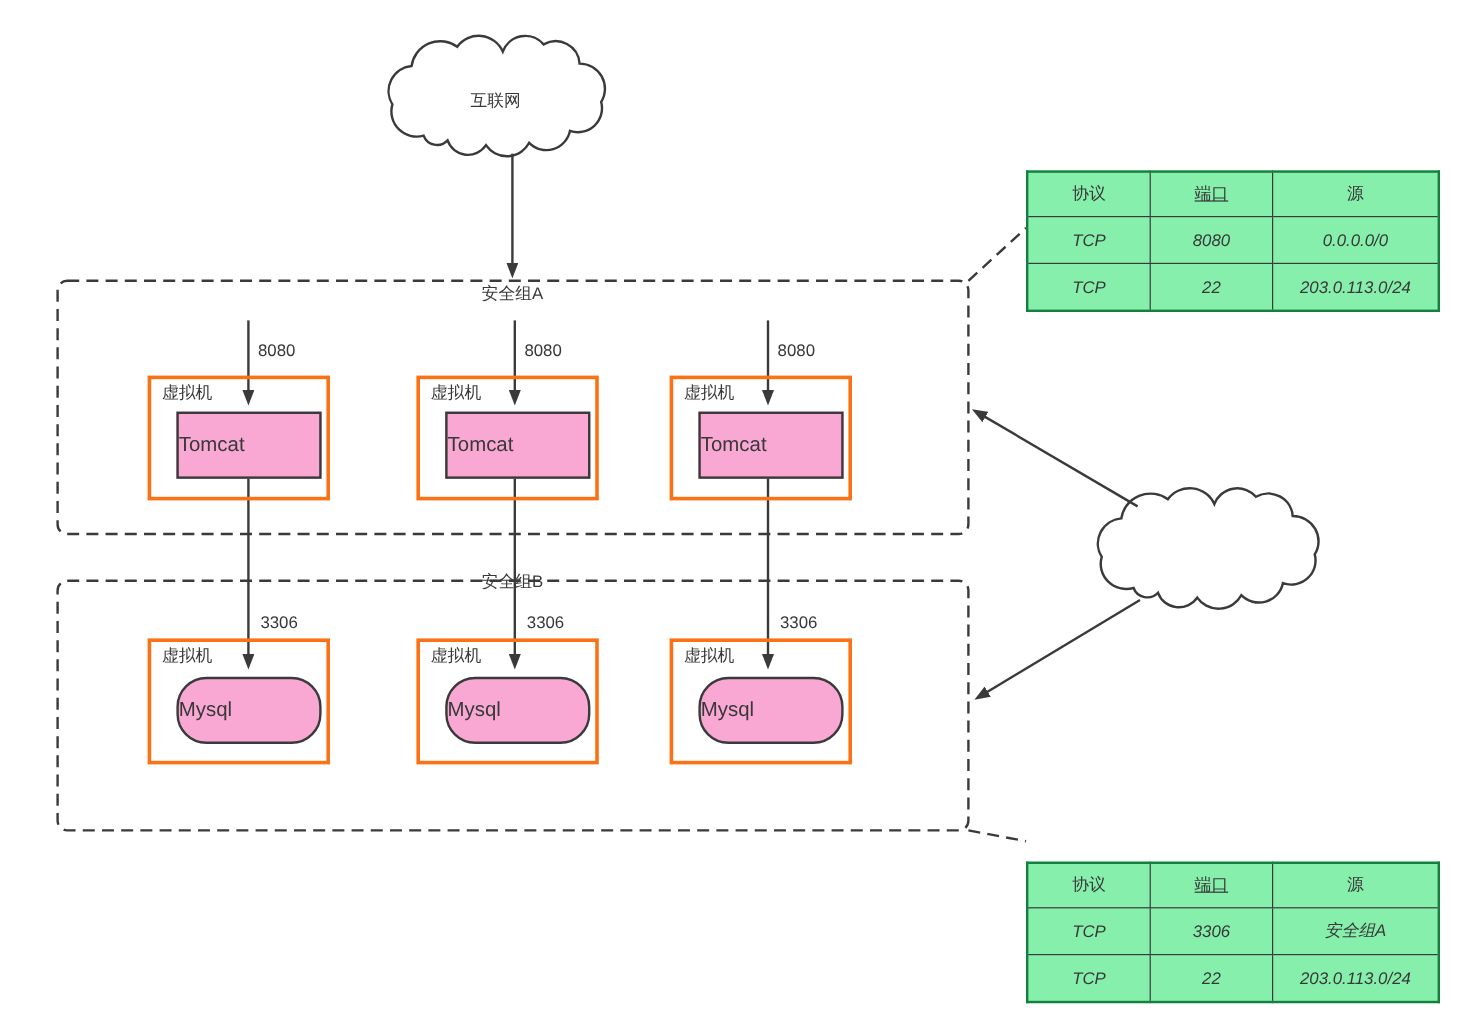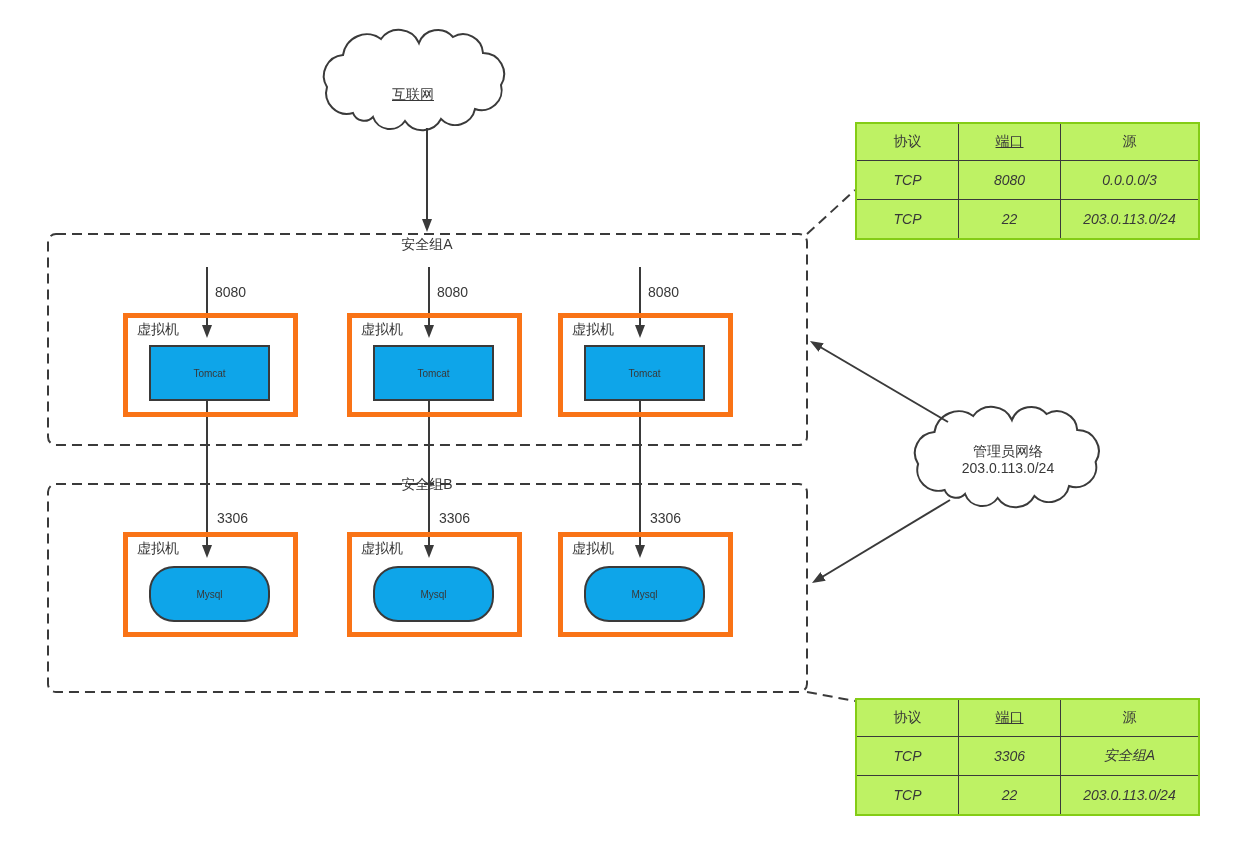--- a/index.html
+++ b/index.html
@@ -13,32 +13,32 @@
   .cloud  { fill:#ffffff; }
   .dashed { stroke-dasharray:10 6; }
 
   .label { position:absolute; font-size:14px; line-height:15px; white-space:nowrap; }
   .sg-label { position:absolute; width:150px; text-align:center; font-size:14px; }
   .cloud-label {
     position:absolute; display:flex; flex-direction:column;
     align-items:center; justify-content:center; text-align:center;
     font-size:14px; line-height:17px;
   }
-  .vm { position:absolute; width:175px; border:5px solid #f97316; box-sizing:border-box; background:transparent; }
+  .vm { position:absolute; width:152px; border:3px solid #f97316; box-sizing:border-box; background:transparent; }
   .vm-a { height:104px; }
   .vm-b { height:105px; }
   .vm-label { position:absolute; left:9px; top:3px; font-size:14px; }
   .app {
     position:absolute; left:21px; width:121px; height:56px;
-    border:2px solid #3a3a3a; box-sizing:border-box; background:#0ea5e9;
-    display:flex; align-items:center; justify-content:center; font-size:10px;
+    border:2px solid #3a3a3a; box-sizing:border-box; background:#f9a8d4;
+    display:flex; align-items:center; font-size:17px;
   }
   .app-a { top:27px; } .app-b { top:29px;border-radius:25px; }
 
-  table.rules { position:absolute; border-collapse:collapse; border:2px solid #84cc16; background:#bef264; }
+  table.rules { position:absolute; border-collapse:collapse; border:2px solid #15803d; background:#86efac;margin-top:20px; }
   table.rules th, table.rules td {
     border:1px solid #3a3a3a; font-weight:normal; text-align:center;
     vertical-align:middle; font-size:14px; padding:0;
   }
   table.rules th { height:36px; }
   table.rules td { height:38px;font-style:italic; }
   .c1 { width:101px; } .c2 { width:101px;text-decoration:underline; } .c3 { width:137px; }
 </style>
 </head>
 <body>
@@ -68,26 +68,22 @@
     <path class="stroke" d="M429 398 L429 554" marker-end="url(#arrowhead)"></path>
     <path class="stroke" d="M640 398 L640 554" marker-end="url(#arrowhead)"></path>
 
     <path class="stroke" d="M948 422 L813.4 343" marker-end="url(#arrowhead)"></path>
     <path class="stroke" d="M950 500 L815.4 581" marker-end="url(#arrowhead)"></path>
 
     <path class="stroke dashed" d="M807 234 L855 190"></path>
     <path class="stroke dashed" d="M807 692 L855 701"></path>
   </svg>
 
-  <div class="cloud-label" style="left:321px; top:46px; width:184px; height:96px;text-decoration:underline;">
+  <div class="cloud-label" style="left:321px; top:35px; width:184px; height:96px;">
     <span>互联网</span>
-  </div>
-  <div class="cloud-label" style="left:912px; top:412px; width:192px; height:96px;">
-    <span>管理员网络</span>
-    <span>203.0.113.0/24</span>
   </div>
 
   <div class="sg-label" style="left:352px; top:236px;">安全组A</div>
   <div class="sg-label" style="left:352px; top:476px;">安全组B</div>
 
   <div class="label" style="left:215px; top:285px;">8080</div>
   <div class="label" style="left:437px; top:285px;">8080</div>
   <div class="label" style="left:648px; top:285px;">8080</div>
 
   <div class="label" style="left:217px; top:511px;">3306</div>
@@ -135,21 +131,21 @@
   <table class="rules" style="left:855px; top:122px;">
     <tbody>
         <tr>
       <th class="c1">协议</th>
       <th class="c2">端口</th>
       <th class="c3">源</th>
     </tr>
     <tr>
       <td>TCP</td>
       <td>8080</td>
-      <td>0.0.0.0/3</td>
+      <td>0.0.0.0/0</td>
     </tr>
     <tr>
       <td>TCP</td>
       <td>22</td>
       <td>203.0.113.0/24</td>
     </tr>
   </tbody>
     </table>
 
   <table class="rules" style="left:855px; top:698px;">

